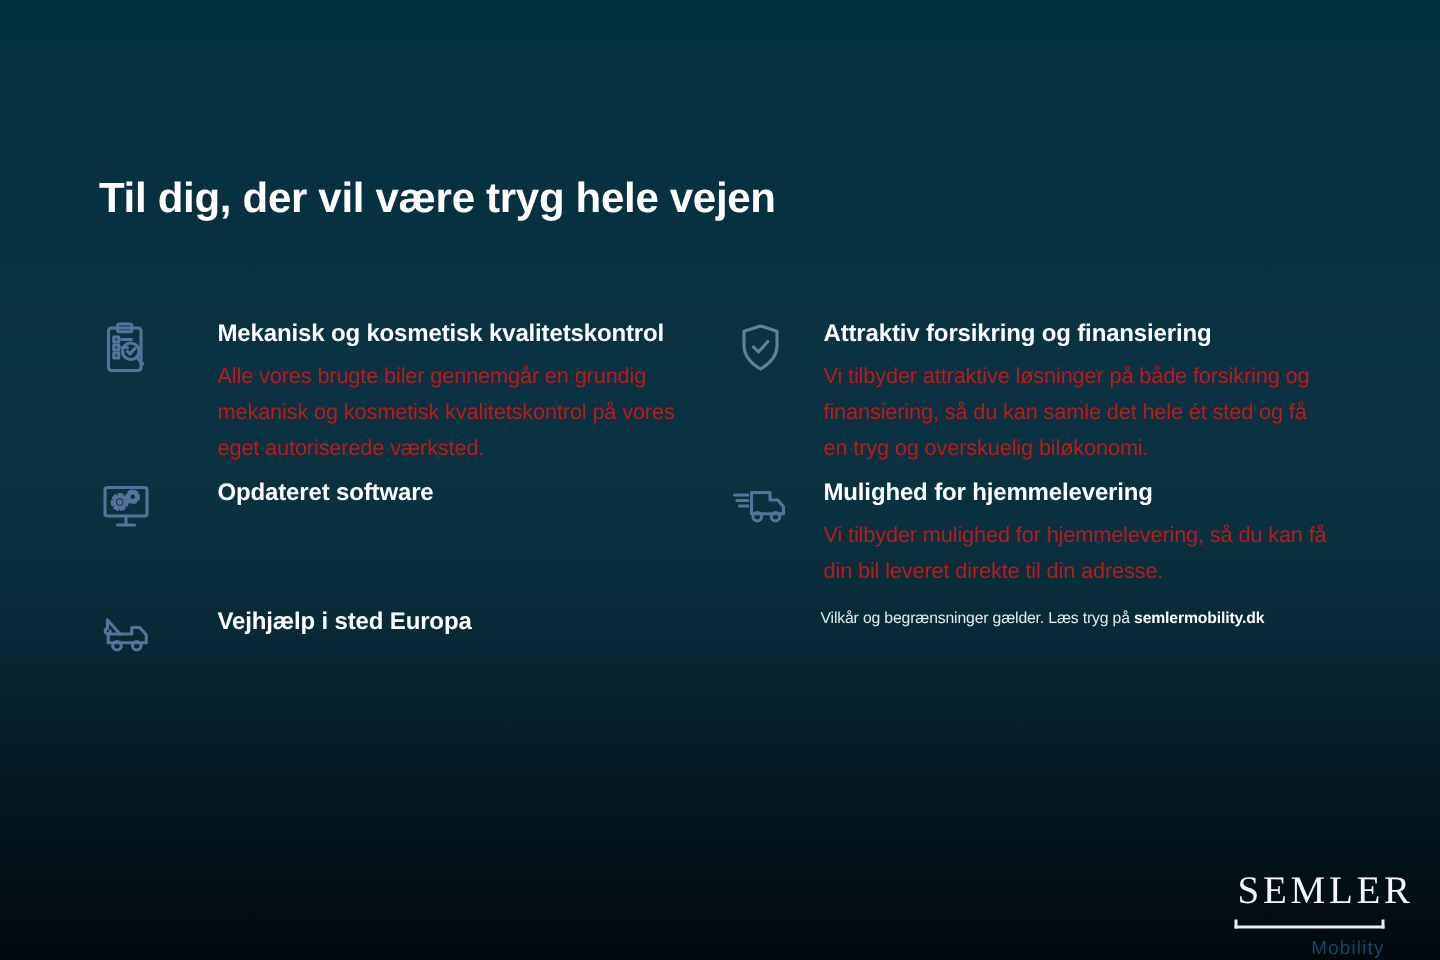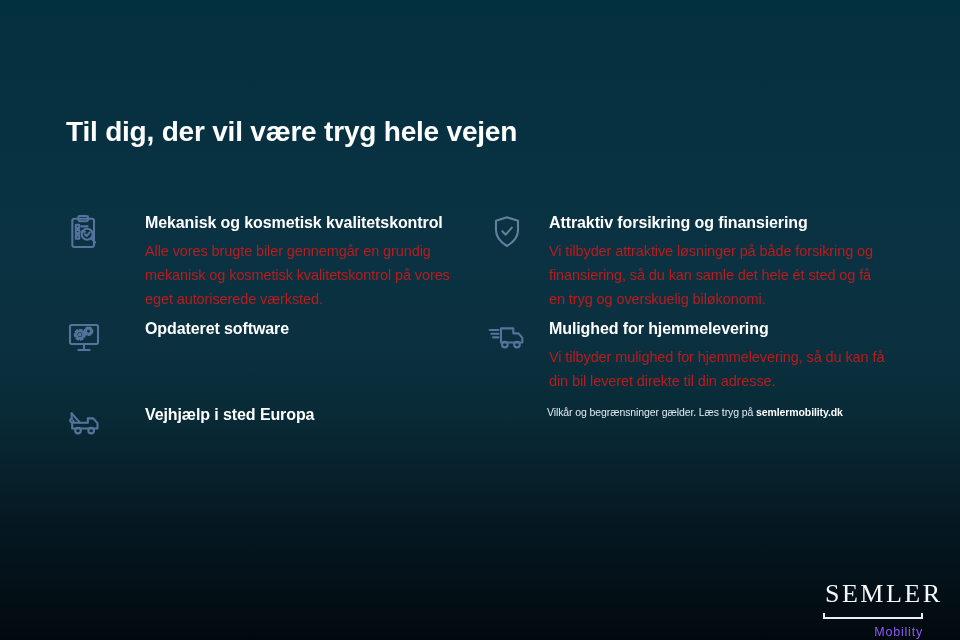--- a/index.html
+++ b/index.html
@@ -65,21 +65,21 @@
     font-size: 26px; letter-spacing: 2.5px; color: #f5f7f8;
     padding-left: 2px; 
   }
   .logo .rule {
     margin-top: 4px; height: 6px;
     border-left: 2px solid #e9eef1;
     border-right: 2px solid #e9eef1;
     border-bottom: 2px solid #e9eef1;
   }
   .logo .sub {
-    margin-top: 6px; font-size: 12.5px; letter-spacing: 0.8px; color: #8b5cf6;
+    margin-top: 6px; font-size: 12.5px; letter-spacing: 0.8px; color: #0c4a6e;
   }
 </style>
 </head>
 <body>
 
 <div class="stage">
 
   <h1 class="heading">Til dig, der vil være tryg hele vejen</h1>
 
   <div class="feature left pos-row1">

